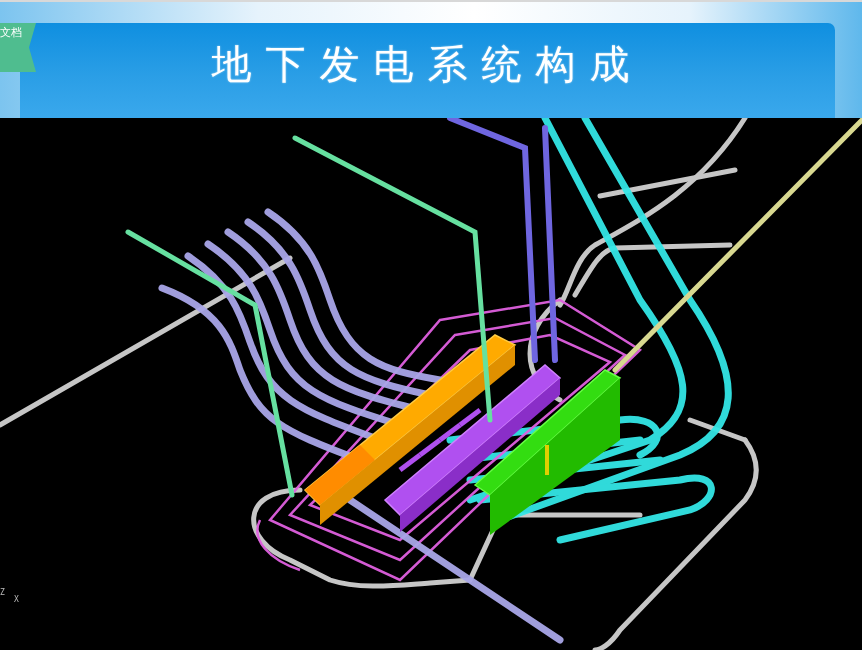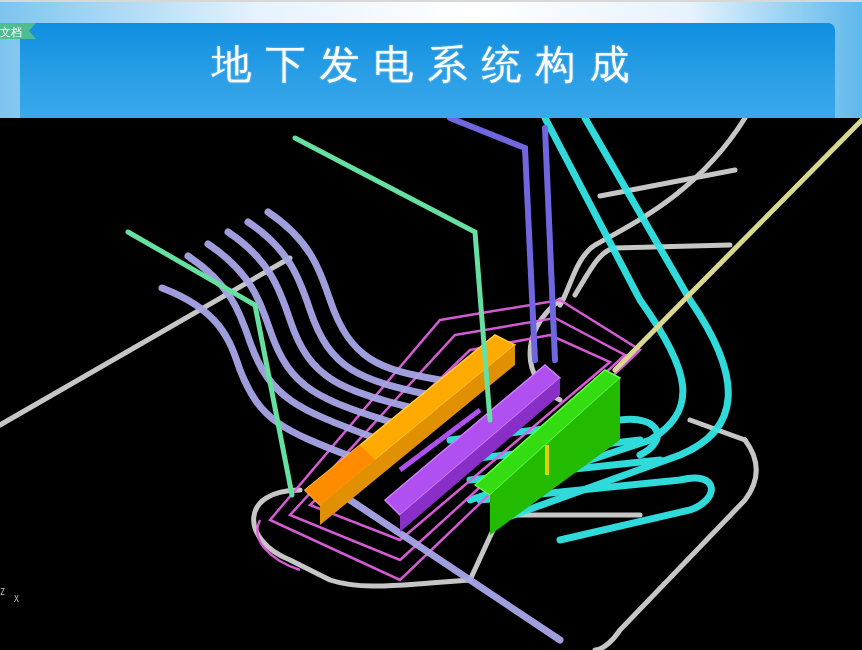--- a/index.html
+++ b/index.html
@@ -6,21 +6,21 @@
   body { width:862px; height:650px; overflow:hidden; position:relative; background:#000; font-family:"DejaVu Sans", sans-serif; }
   .slide-top { position:absolute; left:0; top:0; width:862px; height:118px;
     background:linear-gradient(90deg,#7cc4ef 0%,#e6f3fc 30%,#ffffff 55%,#e6f3fc 80%,#5fb8ec 100%); }
   .slide-top::before { content:""; position:absolute; left:0; top:0; width:862px; height:2px; background:#d8d8d8; }
   .title-bar { position:absolute; left:20px; top:23px; width:815px; height:95px;
     border-radius:7px 7px 0 0;
     background:linear-gradient(180deg,#0f8fe0 0%,#2a9ee6 55%,#3aa8ec 100%); }
   .title-text { position:absolute; left:0; top:14px; width:100%; text-align:center;
     color:#fff; font-family:"DejaVu Serif", serif; font-size:40px; letter-spacing:14px;
     text-shadow:0 0 2px rgba(255,255,255,0.6); }
-  .doc-tag { position:absolute; left:0; top:23px; height:16px; padding:0 14px 0 0;
+  .doc-tag { position:absolute; left:0; top:23px; height:37px; padding:0 14px 12px 0;
     background:#4fbd8f; color:#fff; font-size:11px; line-height:20px;
     clip-path:polygon(0 0,100% 0,calc(100% - 7px) 50%,100% 100%,0 100%); }
   .viewport { position:absolute; left:0; top:118px; width:862px; height:532px; background:#000; }
   .viewport svg { position:absolute; left:0; top:0; }
   .axis-label { position:absolute; color:#bbb; font-family:"DejaVu Sans Mono", monospace; font-size:8px; }
 </style>
 </head>
 <body>
 
 <div class="slide-top"></div>

